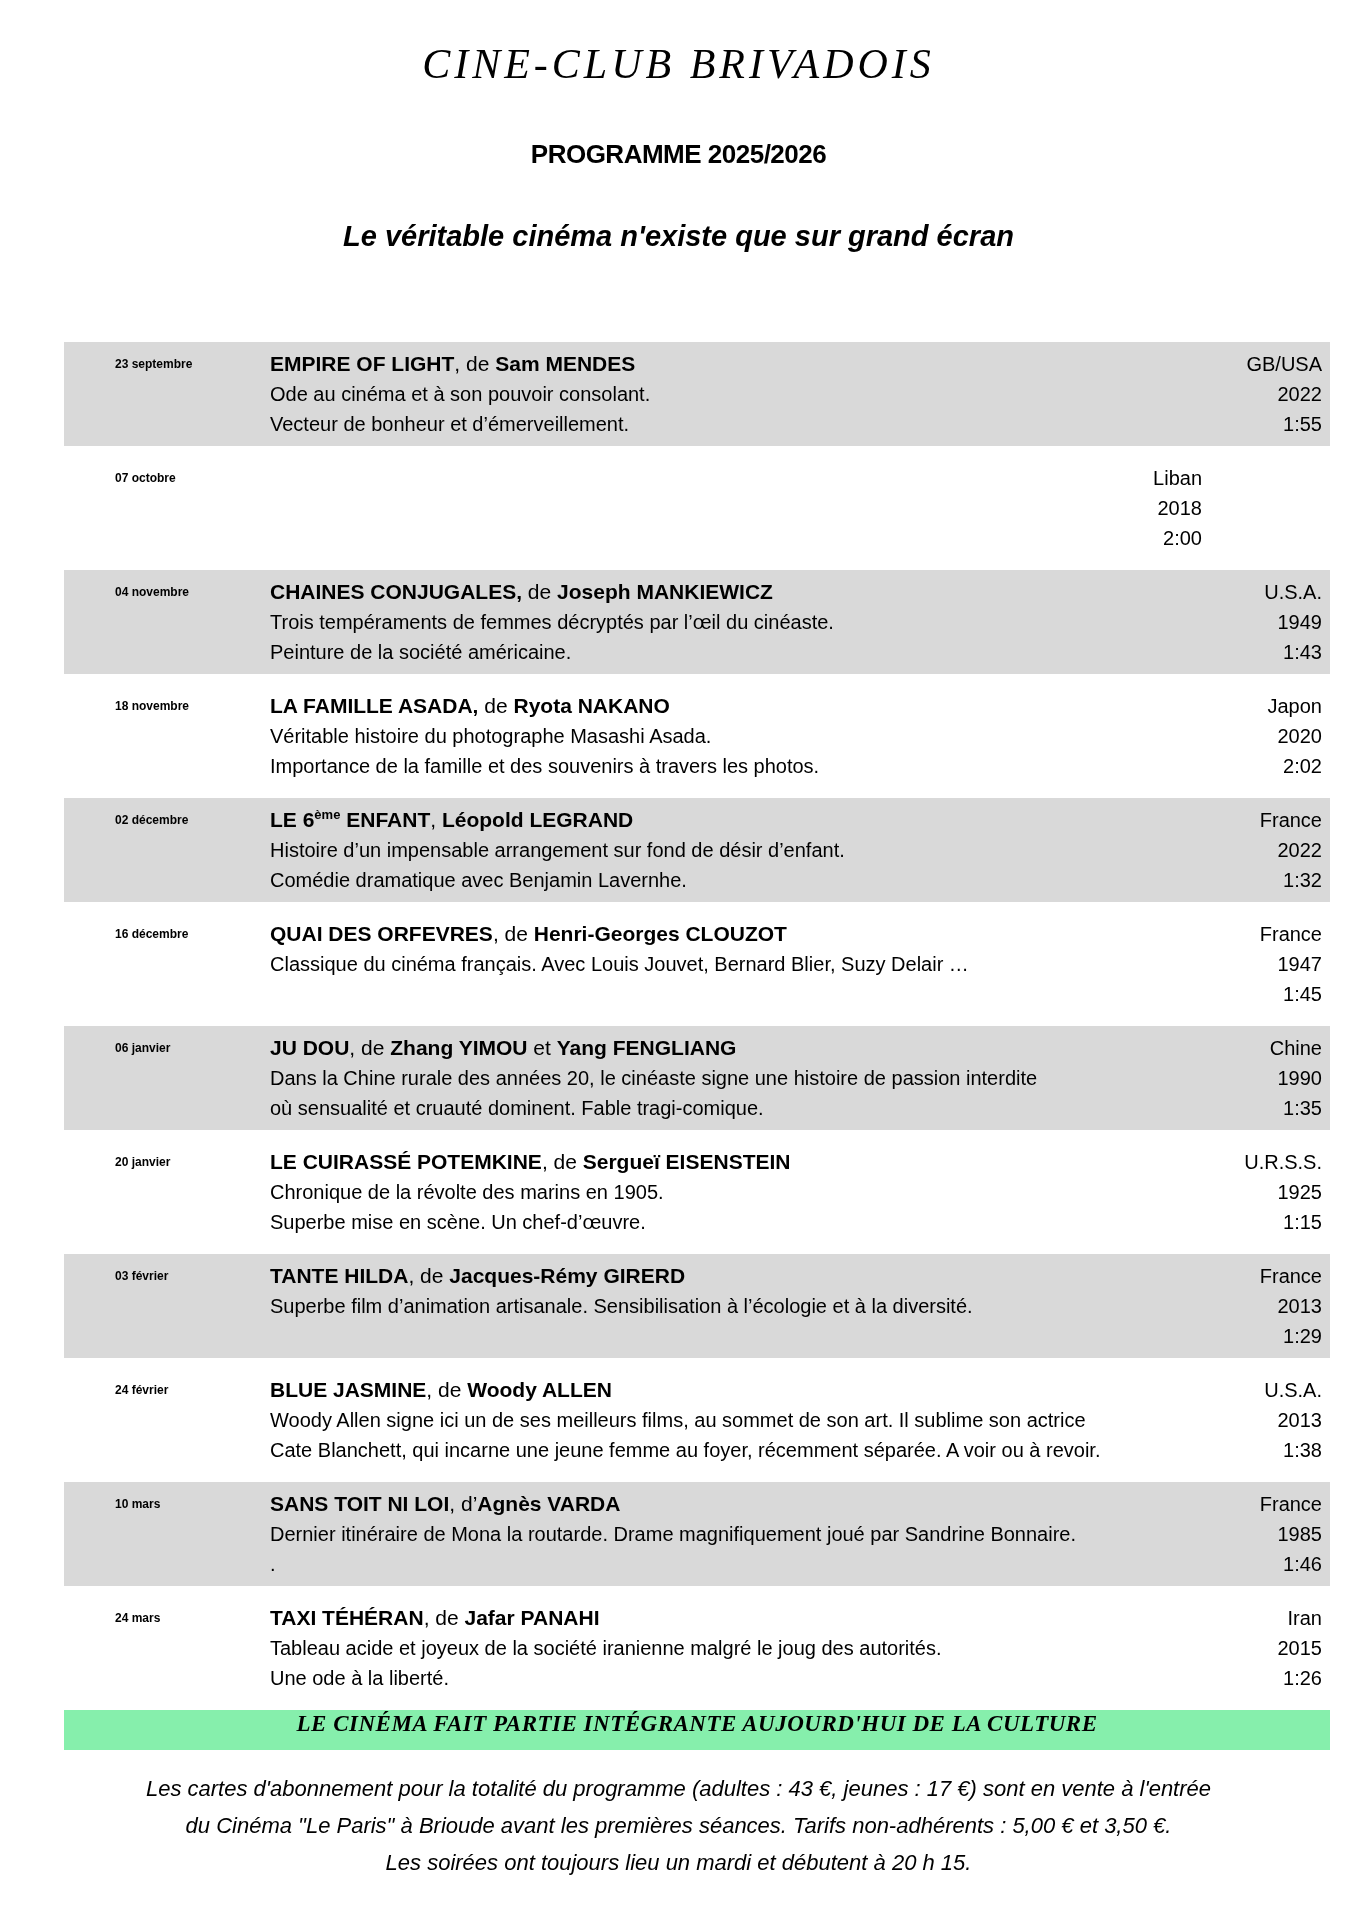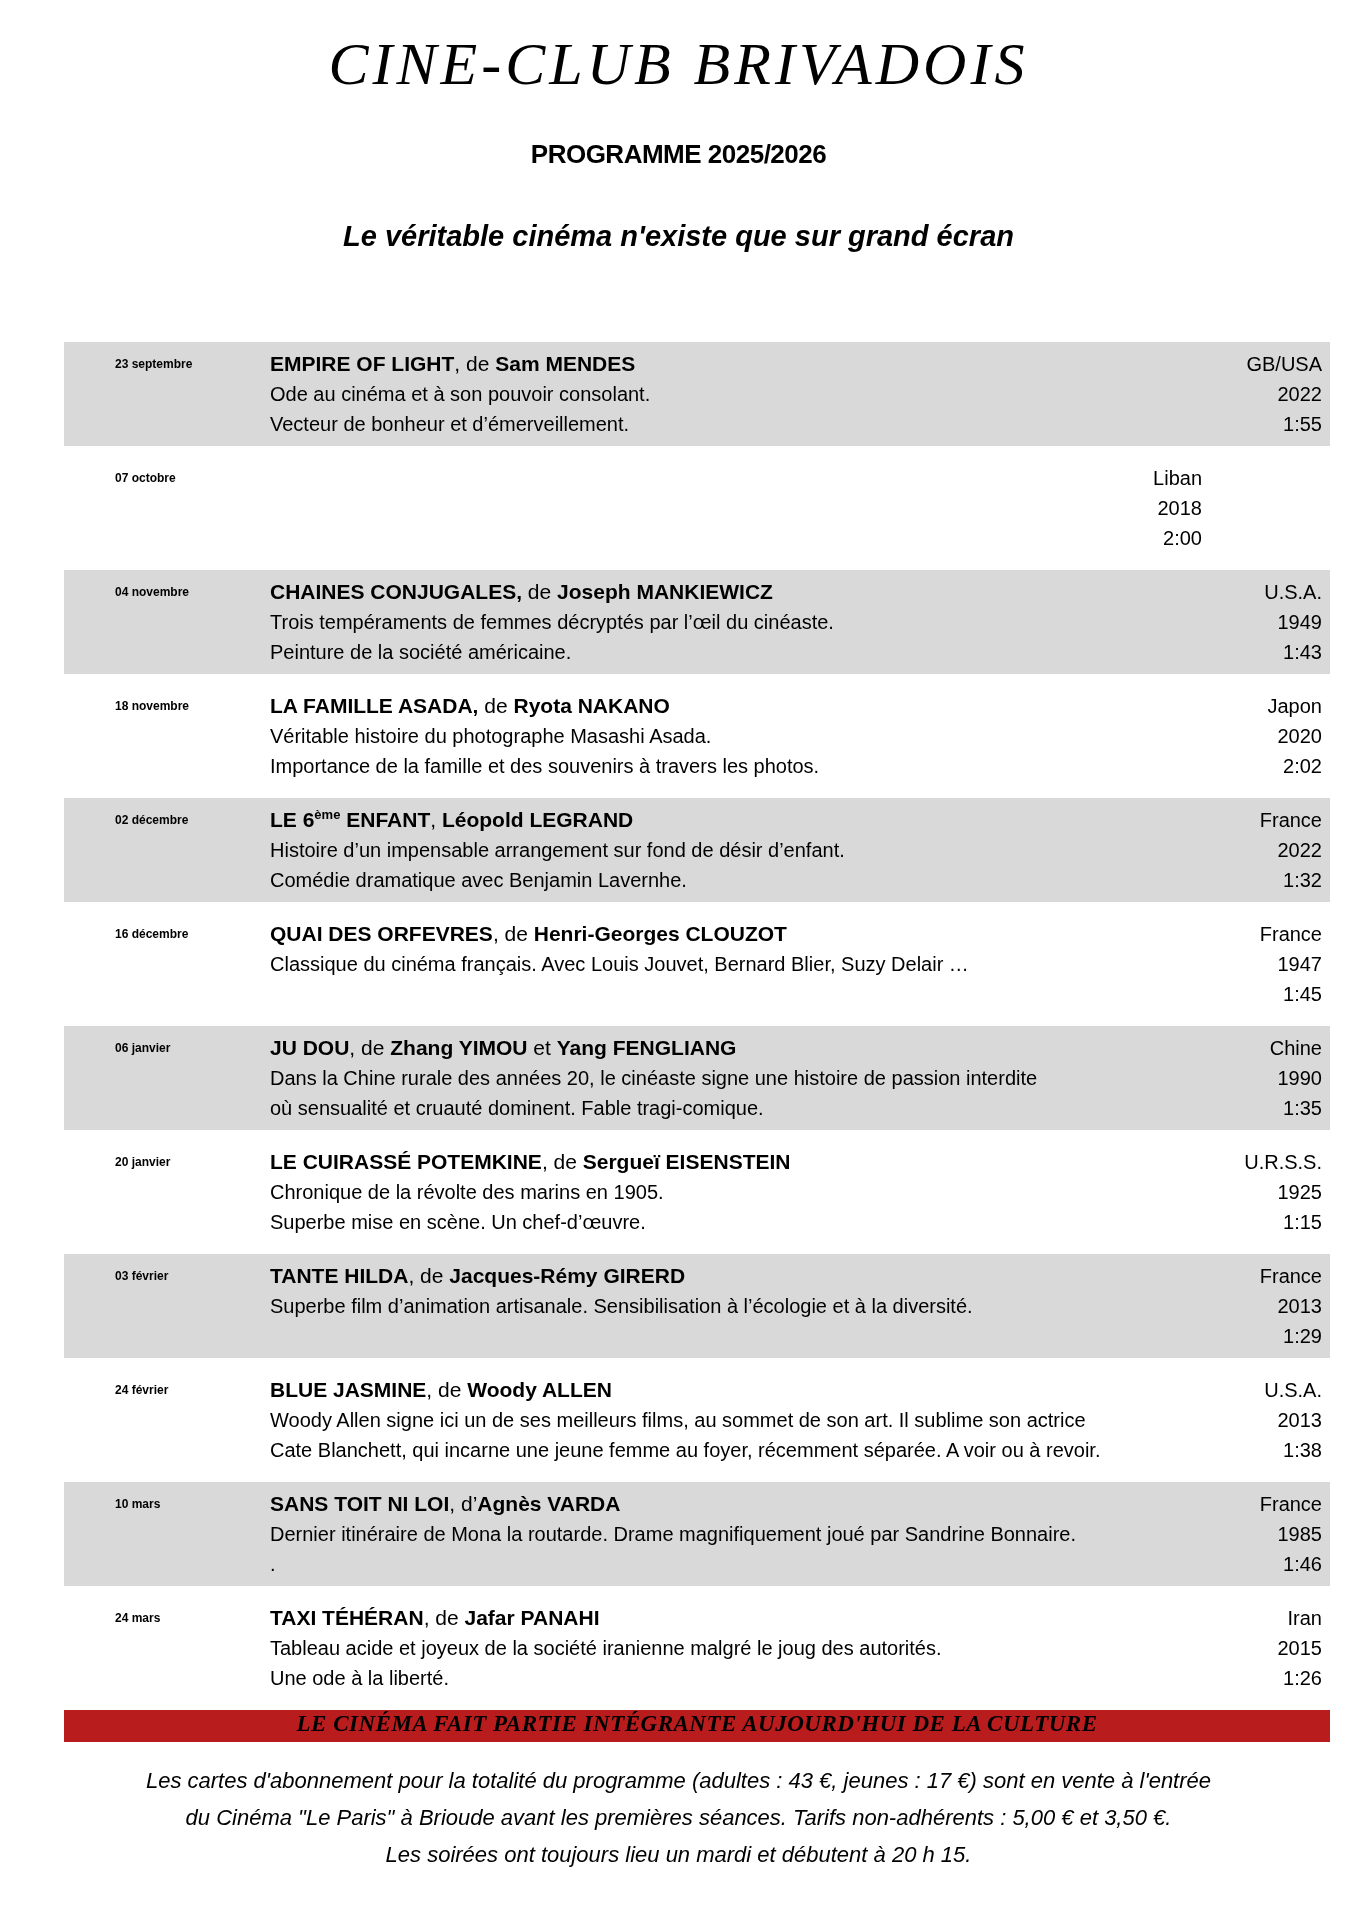--- a/index.html
+++ b/index.html
@@ -10,21 +10,21 @@
     font-family:"Liberation Sans",sans-serif;
     color:#000;
     overflow:hidden;
   }
   .club-title{
     margin:34px 0 4px 0;
     text-align:center;
     font-family:"Liberation Serif","DejaVu Serif",serif;
     font-style:italic;
     font-weight:normal;
-    font-size:60px;
+    font-size:42px;
     line-height:60px;
     letter-spacing:4px;
   }
   .prog-title{
     margin:40px 0 0 0;
     text-align:center;
     font-weight:bold;
     font-size:26px;
     line-height:40px;
     letter-spacing:-0.5px;
@@ -65,23 +65,23 @@
   .entry-desc{font-size:20px;line-height:30px;}
   .entry-meta{
     text-align:right;
     font-size:20px;
     line-height:30px;
     white-space:nowrap;
   }
   .banner{
     width:1266px;
     margin:6px 0 0 64px;
-    height:32px;
+    height:40px;
     line-height:28px;
-    background:#b91c1c;
+    background:#86efac;
     text-align:center;
     font-family:"Liberation Serif","DejaVu Serif",serif;
     font-style:italic;
     font-weight:bold;
     font-size:23px;
     letter-spacing:0.5px;
   }
   .foot{
     margin:20px 30px 4px 30px;
     text-align:center;

